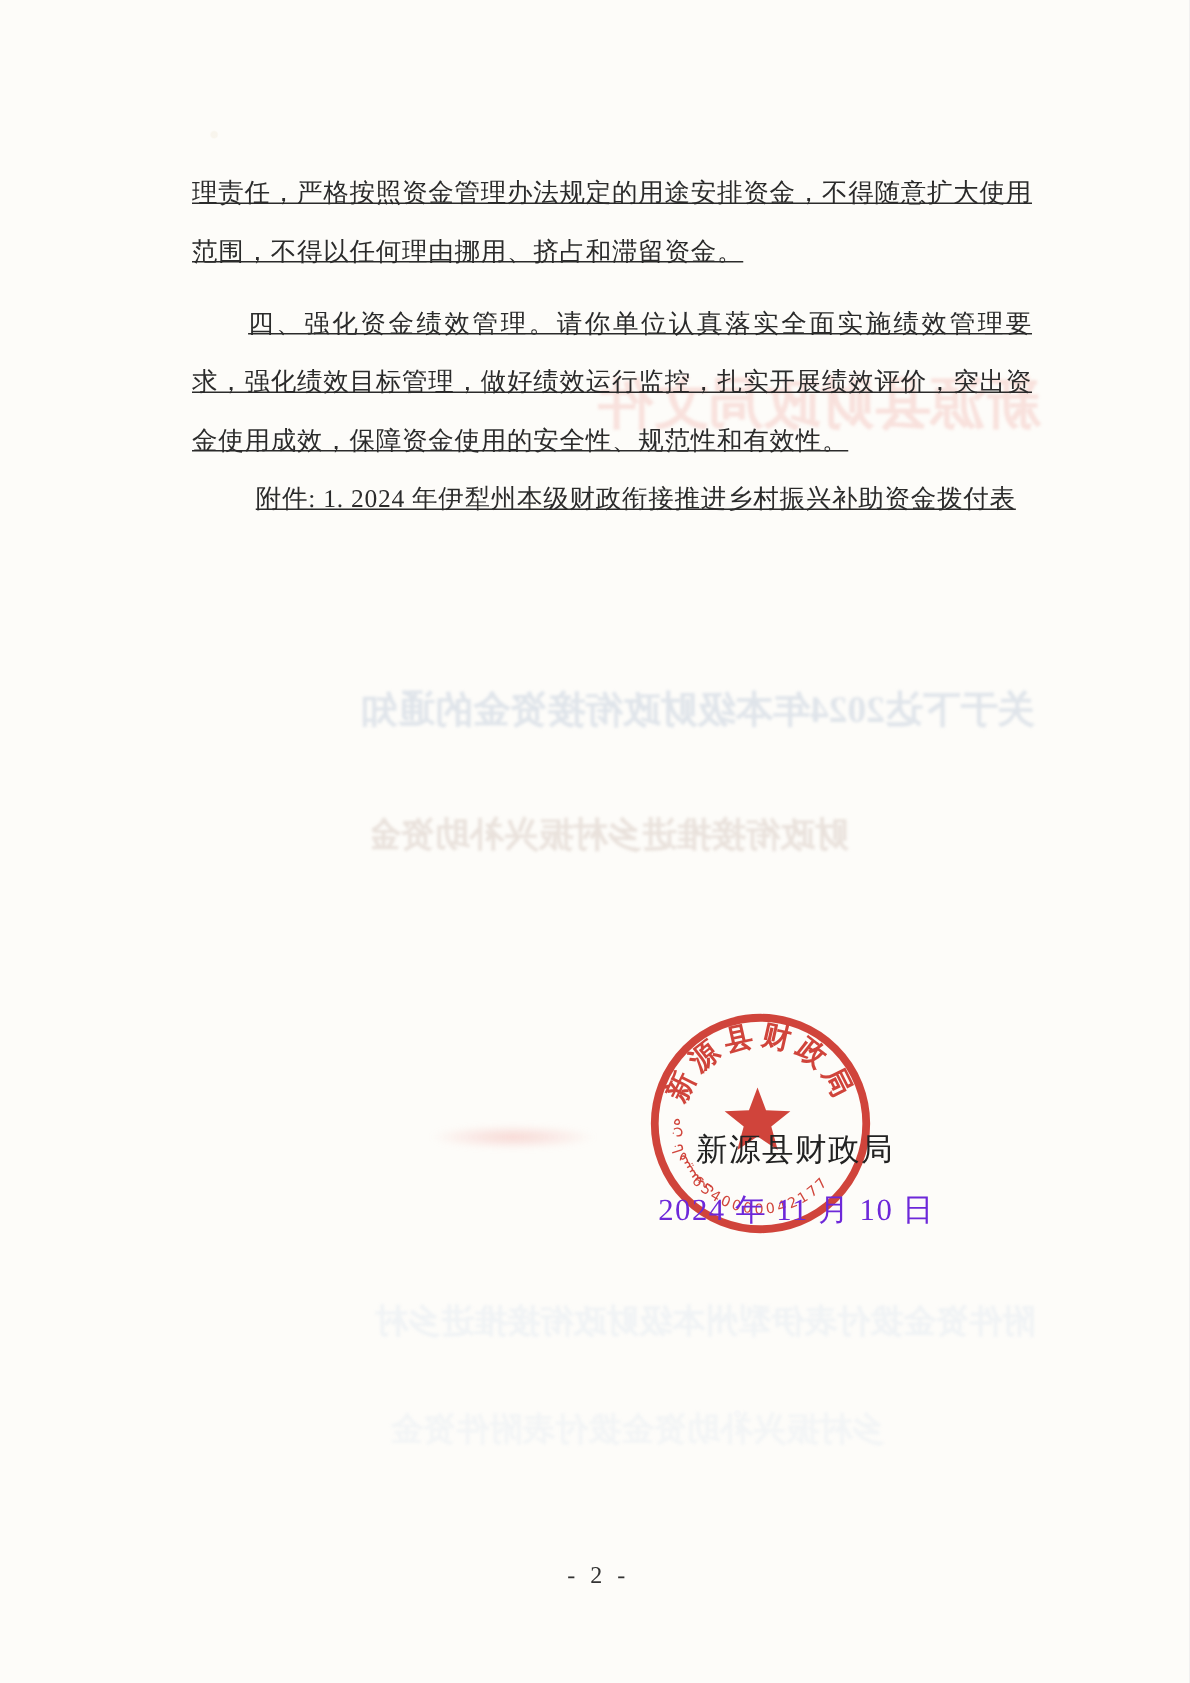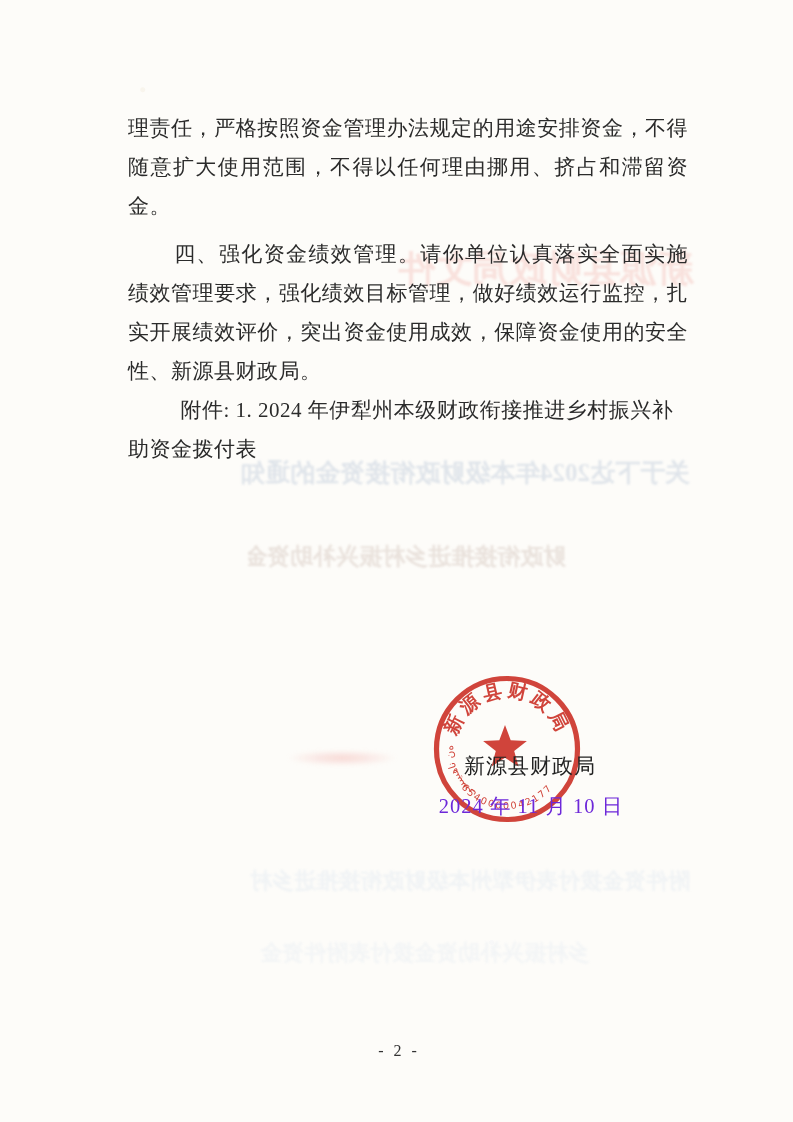--- a/index.html
+++ b/index.html
@@ -15,23 +15,24 @@
   
   .page::before{
     content:"";position:absolute;inset:0;
     background:
       radial-gradient(circle at 18% 8%, rgba(240,232,215,.35) 0 2px, transparent 3px),
       radial-gradient(circle at 62% 84%, rgba(235,238,245,.3) 0 2px, transparent 3px);
     pointer-events:none;
   }
   .body-text{
     position:absolute;left:128px;top:109px;width:560px;
-    font-size:21px;line-height:39px;
+    font-size:17px;line-height:39px;
     text-align:justify;text-justify:inter-character;
     letter-spacing:.5px;
+    text-decoration:underline;
   }
   .para{margin:0;}
   .para:last-child,.para.attach{text-align:left;}
   .indent{text-indent:2.2em;}
   .gap{margin-top:9px;}
   .attach{text-indent:2.5em;}
   .ghost{
     position:absolute;
     transform:scaleX(-1);
     filter:blur(1.2px);
@@ -71,21 +72,21 @@
   <div id="ghosts">
       <div class="ghost" style="top: 244px; left: 122px; width: 572px; font-size: 37px; color: rgb(244, 198, 192); opacity: 0.5;">新源县财政局文件</div>
       <div class="ghost" style="top: 456px; left: 172px; width: 518px; font-size: 25px; color: rgb(199, 209, 222); opacity: 0.55;">关于下达2024年本级财政衔接资金的通知</div>
       <div class="ghost" style="top: 541px; left: 248px; width: 318px; font-size: 23px; color: rgb(217, 204, 196); opacity: 0.55;">财政衔接推进乡村振兴补助资金</div>
       <div class="ghost" style="top: 866px; left: 130px; width: 560px; font-size: 22px; color: rgb(227, 234, 241); opacity: 0.5;">附件资金拨付表伊犁州本级财政衔接推进乡村</div>
       <div class="ghost" style="top: 938px; left: 130px; width: 460px; font-size: 22px; color: rgb(230, 236, 242); opacity: 0.45;">乡村振兴补助资金拨付表附件资金</div>
     </div>
 
   <div class="body-text" id="paragraphs">
       <p class="para">理责任，严格按照资金管理办法规定的用途安排资金，不得随意扩大使用范围，不得以任何理由挪用、挤占和滞留资金。</p>
-      <p class="para indent gap">四、强化资金绩效管理。请你单位认真落实全面实施绩效管理要求，强化绩效目标管理，做好绩效运行监控，扎实开展绩效评价，突出资金使用成效，保障资金使用的安全性、新源县财政局。</p>
+      <p class="para indent gap">四、强化资金绩效管理。请你单位认真落实全面实施绩效管理要求，强化绩效目标管理，做好绩效运行监控，扎实开展绩效评价，突出资金使用成效，保障资金使用的安全性、规范性和有效性。</p>
       <p class="para attach">附件: 1. 2024 年伊犁州本级财政衔接推进乡村振兴补助资金拨付表</p>
     </div>
 
   <div class="smudge"></div>
 
   <svg class="seal" viewBox="0 0 170 170" aria-hidden="true">
     <circle cx="85" cy="85" r="70.5" fill="none" stroke="#cf372d" stroke-width="5.2"></circle>
     <defs>
       <path id="topArc" d="M 34.1 74.2 A 52 52 0 0 1 135.9 74.2"></path>
       <path id="leftArc" d="M 58 131.8 A 54 54 0 0 1 31.2 80.3"></path>

